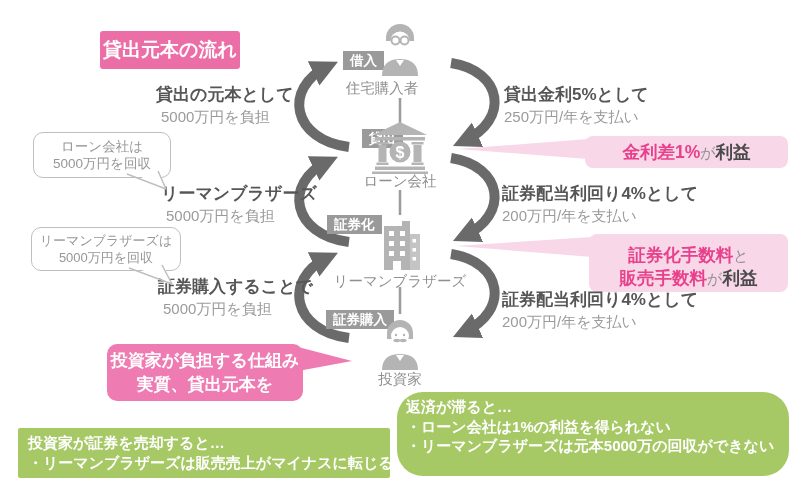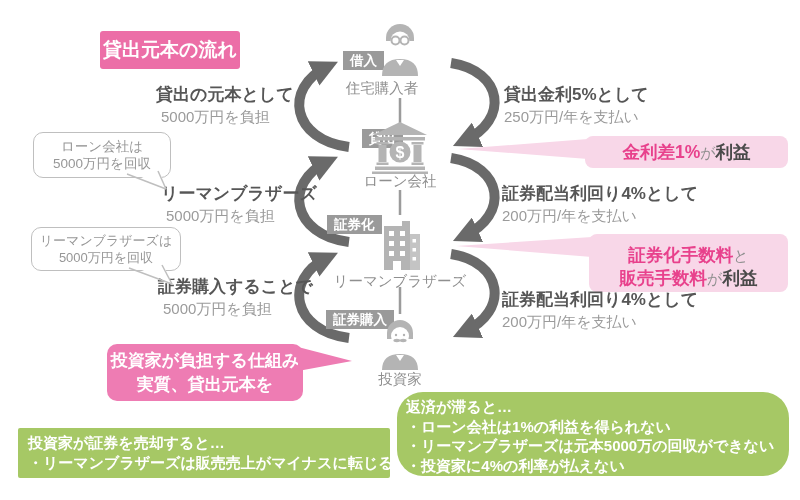--- a/index.html
+++ b/index.html
@@ -164,21 +164,20 @@
 
   <div class="abs ui green-box" style="left:18px;top:428px;width:372px;height:50px;padding:5px 10px;box-sizing:border-box;">
     <div class="ln">投資家が証券を売却すると…</div>
     <div class="ln">・リーマンブラザーズは販売売上がマイナスに転じる</div>
   </div>
 
   <div class="abs ui green-box" style="left:397px;top:392px;width:392px;height:84px;padding:5px 9px;box-sizing:border-box;border-radius:26px;">
     <div class="ln">返済が滞ると…</div>
     <div class="ln">・ローン会社は1%の利益を得られない</div>
     <div class="ln">・リーマンブラザーズは元本5000万の回収ができない</div>
-    <div class="ln">・投資家に4%の利率が払えない</div>
   </div>
 
   <svg class="abs layer-over" width="800" height="500" viewBox="0 0 800 500">
     <polygon points="127,170 159,170 166,189" fill="#fff"></polygon>
     <line x1="127" y1="174" x2="166" y2="189" stroke="#bfbfbf" stroke-width="1.5"></line>
     <line x1="158" y1="171" x2="166" y2="189" stroke="#bfbfbf" stroke-width="1.5"></line>
 
     <polygon points="129,264 163,264 172,284" fill="#fff"></polygon>
     <line x1="129" y1="268" x2="172" y2="284" stroke="#bfbfbf" stroke-width="1.5"></line>
     <line x1="162" y1="265" x2="172" y2="284" stroke="#bfbfbf" stroke-width="1.5"></line>

